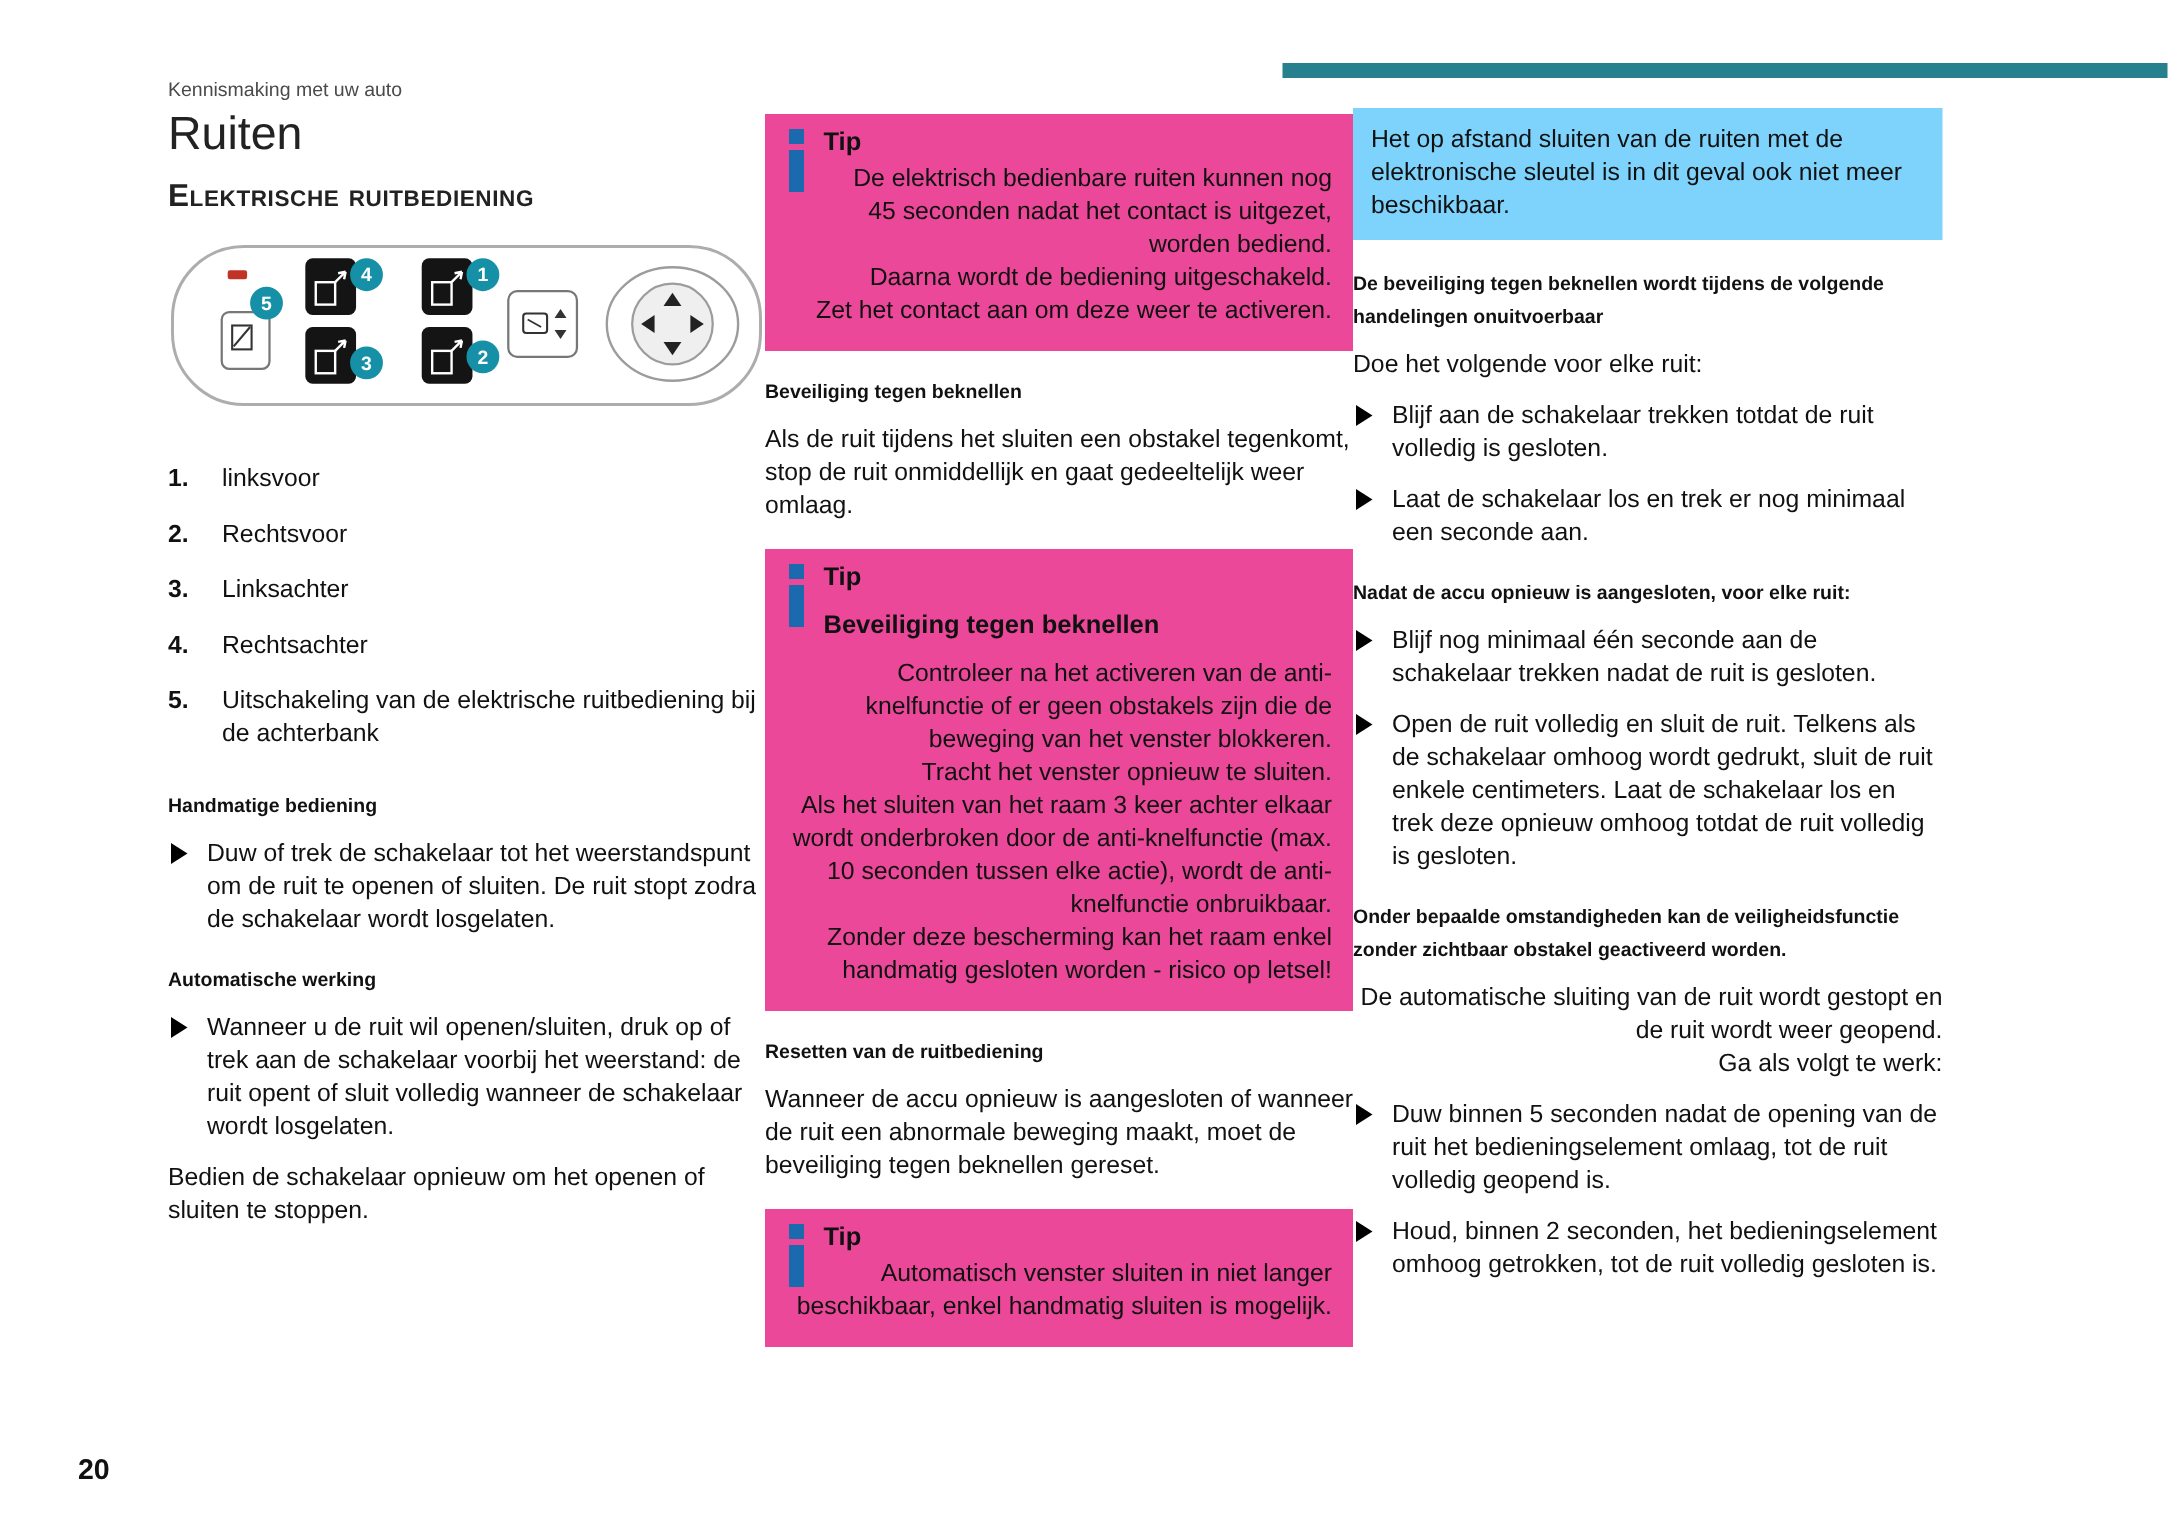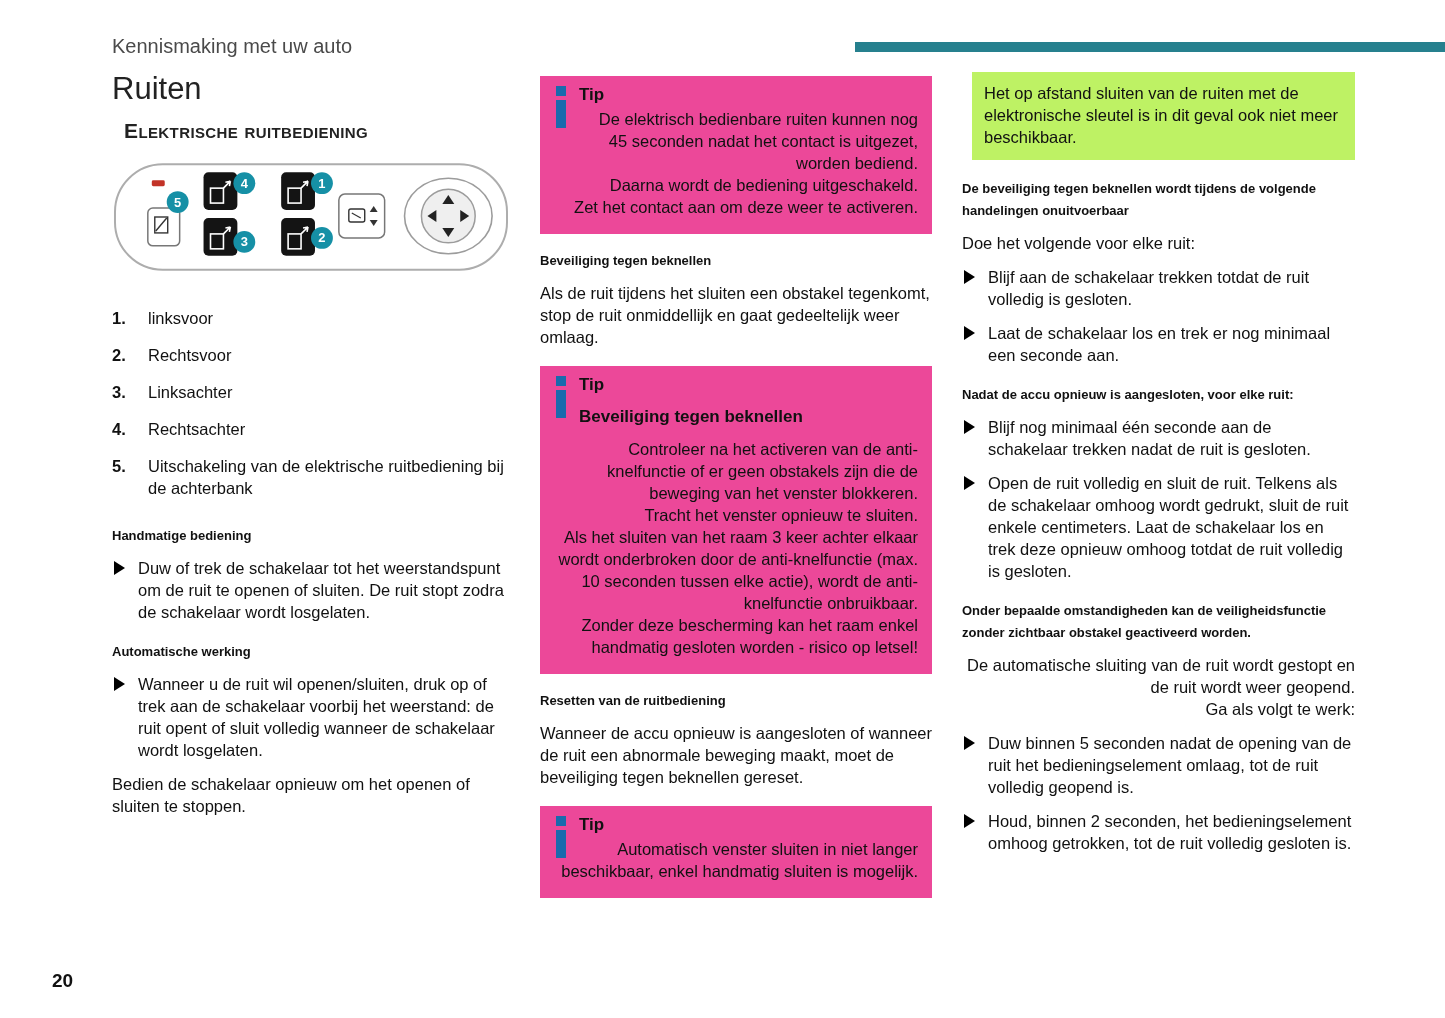--- a/index.html
+++ b/index.html
@@ -2,38 +2,38 @@
 <html><head>
 <meta charset="utf-8">
 <style>
   html,body { margin:0; padding:0; }
   body {
     width:1445px; height:1018px; background:#ffffff; position:relative;
     font-family:"Liberation Sans", sans-serif; color:#111;
     overflow:hidden;
   }
   .top-header {
-    position:absolute; left:112px; top:35px;
-    font-size:20px; color:#4a4a4a;
+    position:absolute; left:112px; top:52px;
+    font-size:13px; color:#4a4a4a;
   }
   .teal-bar {
     position:absolute; left:855px; right:0; top:42px; height:10px;
     background:#26808e;
   }
   .columns {
     position:absolute; left:112px; top:72px;
-    display:grid; grid-template-columns:398px 392px 393px; column-gap:30px;
+    display:grid; grid-template-columns:398px 392px 393px; 
   }
   .col { font-size:16.5px; line-height:22px; }
 
   
   .page-title { font-size:31px; font-weight:400; color:#222; margin:6px 0 20px 0; }
   .section-heading {
     font-variant:small-caps; font-weight:700; font-size:21px; letter-spacing:0.4px;
-    color:#222; margin:0 0 16px 12px;
+    color:#222; margin:0 0 16px 0;
   }
   .diagram { width:398px; height:118px; margin:0 0 26px 0; }
   .legend { margin:0 0 26px 0; }
   .legend-item { display:flex; margin-bottom:15px; }
   .legend-num { width:36px; font-weight:700; flex-shrink:0; }
 
   h3.sub { font-size:13px; font-weight:700; margin:18px 0 10px 0; }
   .bullet { display:flex; margin:0 0 12px 0; }
   .tri {
     width:0; height:0; flex-shrink:0;
@@ -44,21 +44,21 @@
   .pre { white-space:pre-line;text-align:right; }
 
   
   .tip { background:#ec4899; padding:8px 14px 16px 14px; margin:4px 0 16px 0; }
   .tip-icon { float:left; width:13px; height:40px; margin:2px 11px 0 1px; }
   .tip-icon.tall { height:58px; }
   .tip-title { font-weight:700; font-size:17px; margin-bottom:2px; }
   .tip-subtitle { font-weight:700; font-size:17px; margin:10px 0 10px 0; }
   .tip-body { }
 
-  .notice { background:#bef264; padding:10px 12px 12px 12px; margin:0 0 18px 10px; }
+  .notice { background:#7dd3fc; padding:10px 12px 12px 12px; margin:0 0 18px 0; }
 
   .page-num { position:absolute; left:52px; top:970px; font-weight:700; font-size:19px; }
 </style>
 </head>
 <body>
 
 <div class="top-header">Kennismaking met uw auto</div>
 <div class="teal-bar"></div>
 
 <div class="columns">

